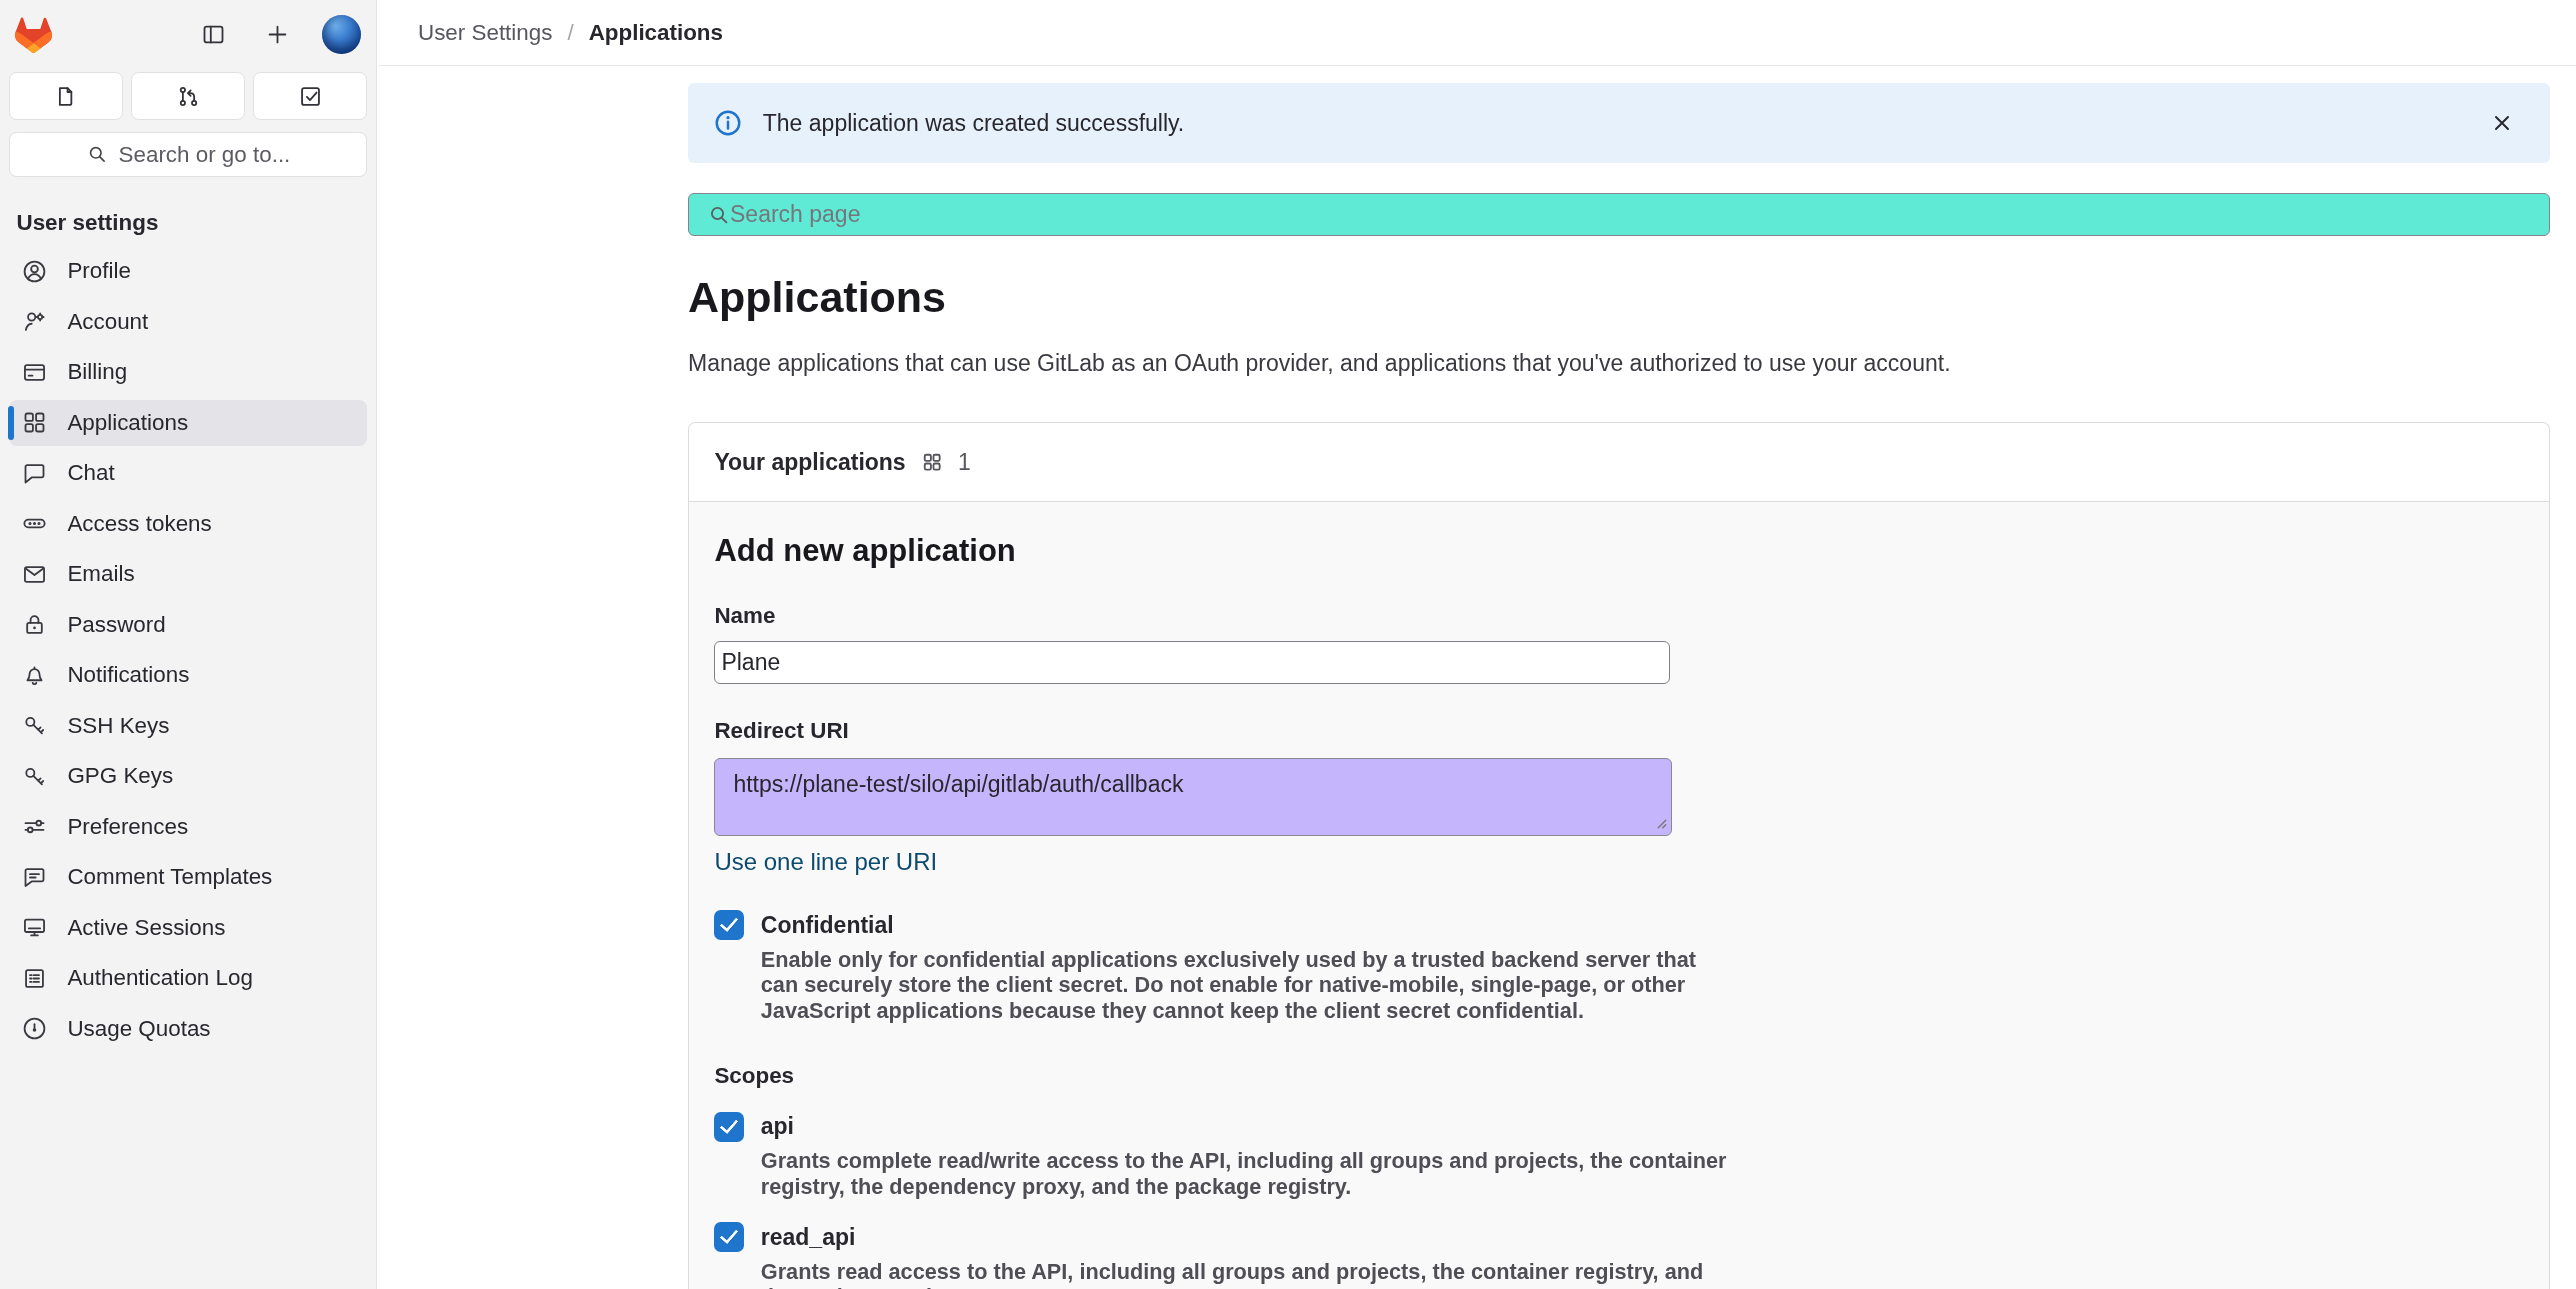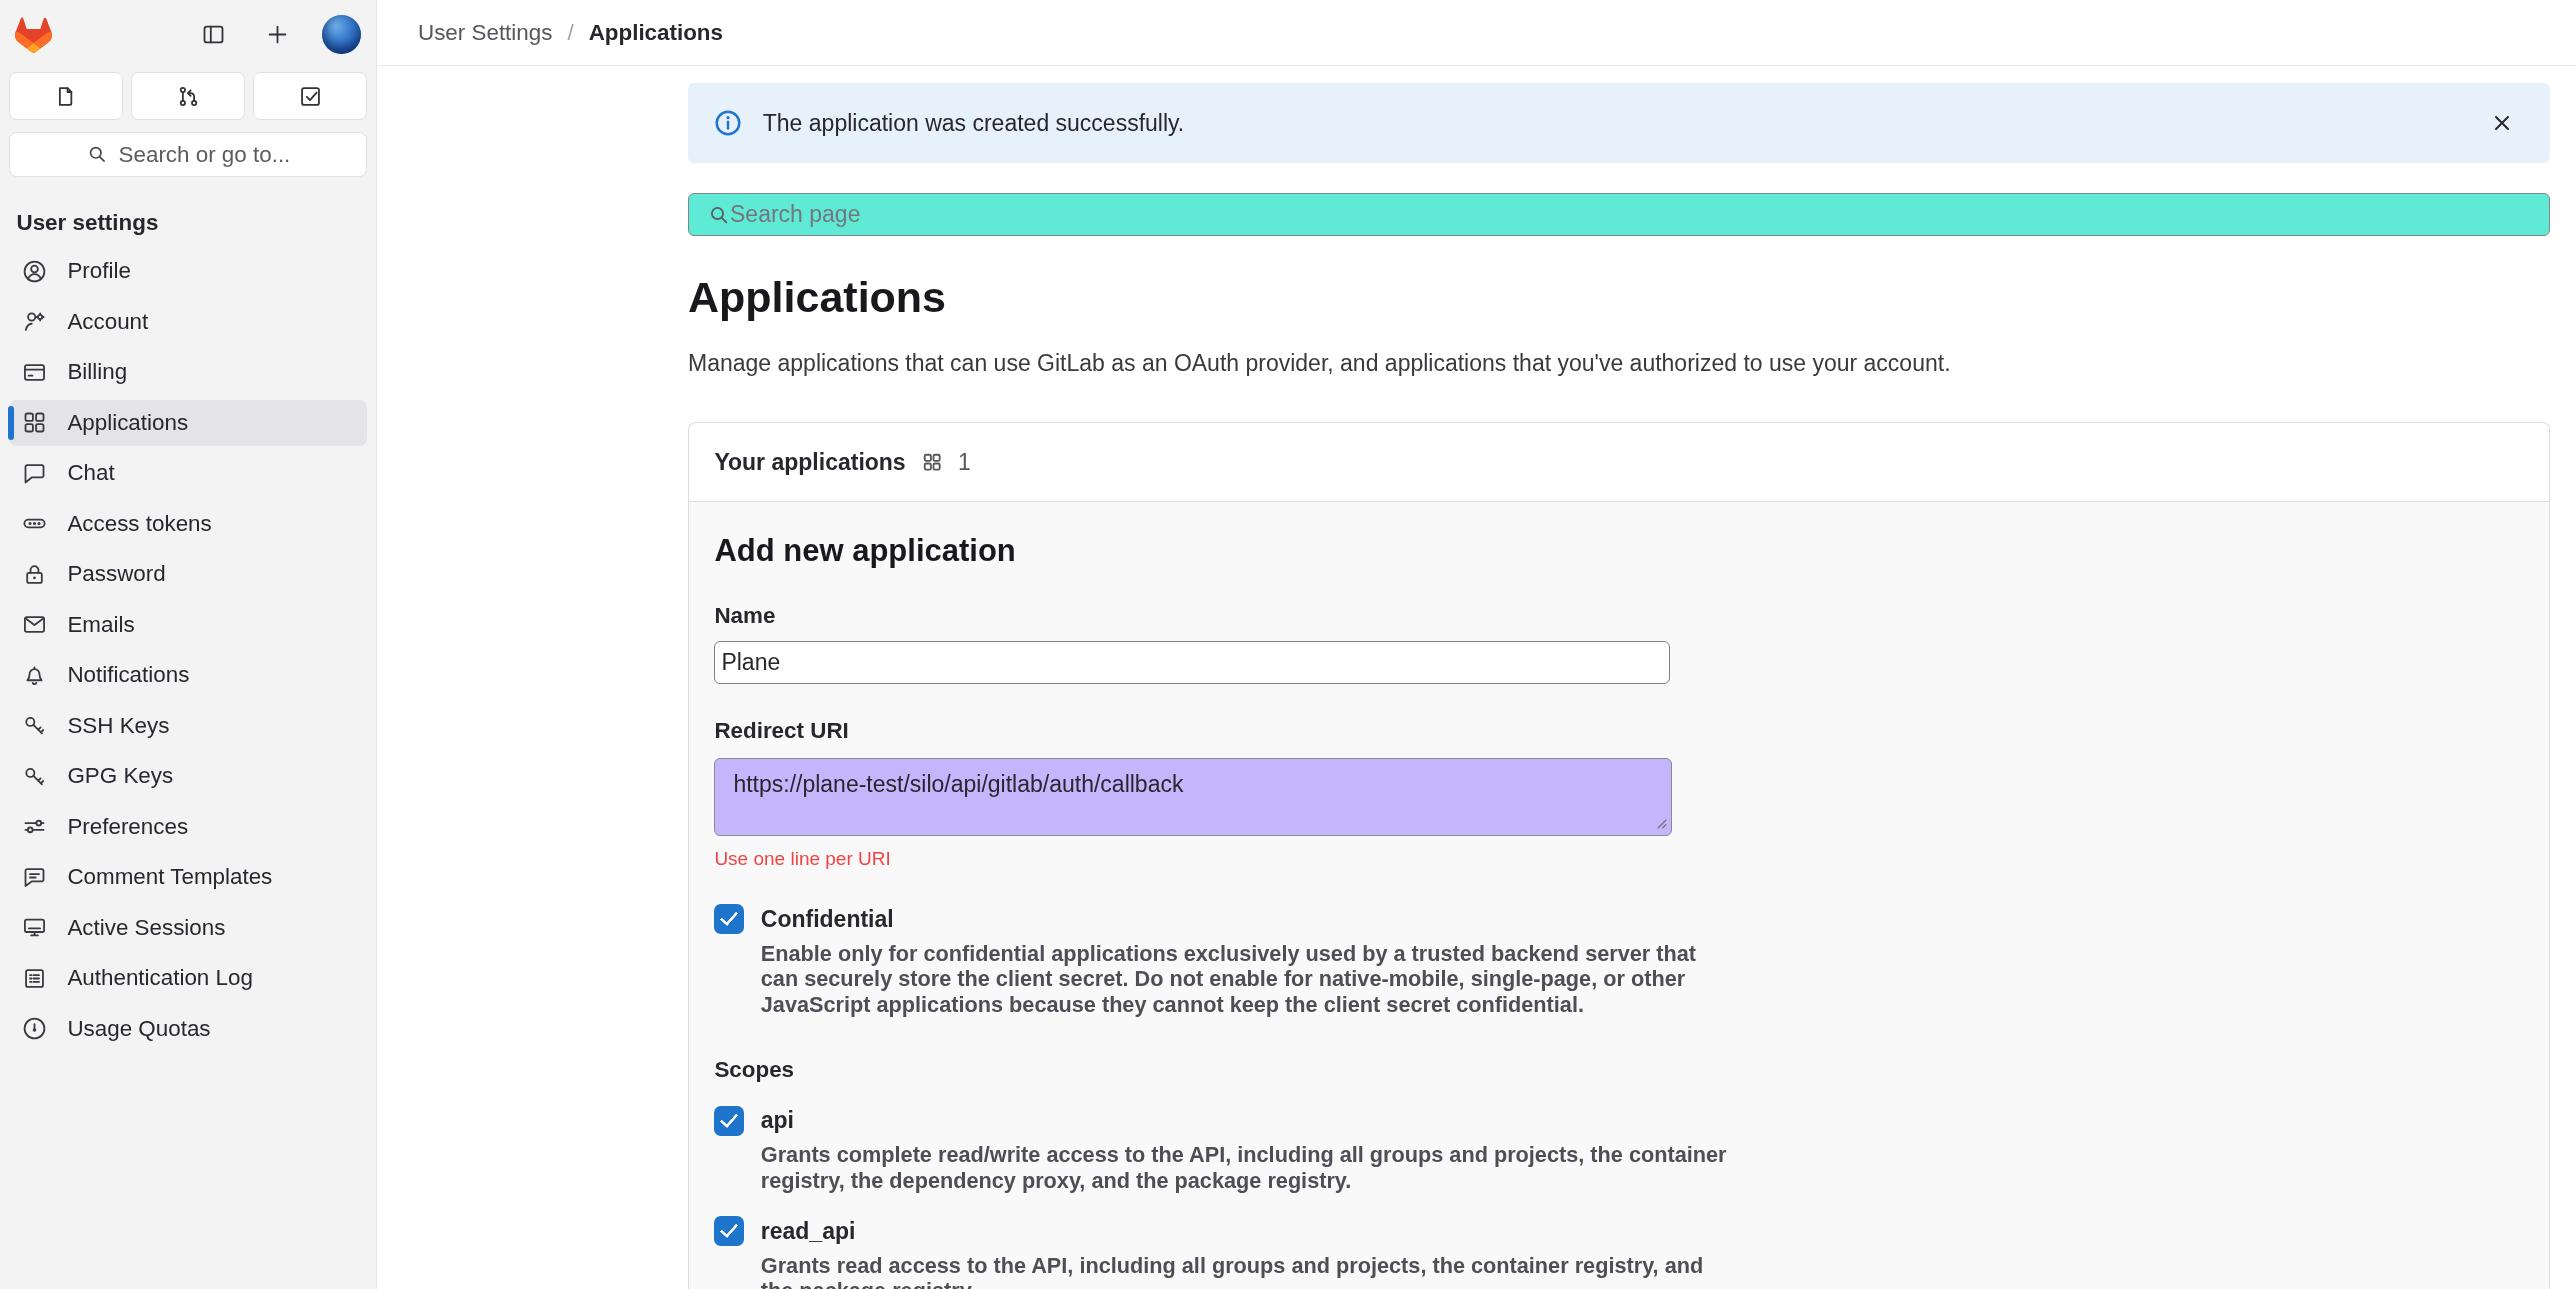--- a/index.html
+++ b/index.html
@@ -114,21 +114,21 @@
   }
   .uri-wrap { position:relative; width:958px; margin-top:13.4px; }
   .textarea {
     display:block; width:958px; height:78px; resize:none;
     border:1.5px solid #8a898f; border-radius:6px; background:#c4b5fd;
     font-family:"Liberation Sans", sans-serif; font-size:23px; color:#28272d;
     padding:12px 18px; outline:none; line-height:27px;
   }
   .resize-handle { position:absolute; right:4.5px; bottom:6px; width:18px; height:18px;
     stroke:#7a797f; stroke-width:2; fill:none; stroke-linecap:round; }
-  .help-text { margin-top:12px; font-size:19px; color:#ef4444; }
+  .help-text { margin-top:12px; font-size:24px; color:#0c4a6e; }
 
   .check-row { display:flex; align-items:flex-start; gap:16.4px;font-weight:bold; }
   .mt-lg { margin-top:34px; }
   .mt-md { margin-top:22.4px; }
   .checkbox {
     width:30px; height:30px; border-radius:6.7px; background:#1f75cb;
     position:relative; flex:none; margin-top:0.7px; cursor:pointer;
   }
   .checkbox::after {
     content:""; position:absolute; left:9.7px; top:3.7px; width:6.7px; height:14px;
@@ -244,32 +244,32 @@
       <svg viewBox="0 0 24 24">
           <rect x="3" y="8.6" width="18" height="6.8" rx="3.4"></rect>
           <circle cx="8" cy="12" r="0.6" fill="#3b3a40"></circle>
           <circle cx="12" cy="12" r="0.6" fill="#3b3a40"></circle>
           <circle cx="16" cy="12" r="0.6" fill="#3b3a40"></circle>
         </svg>
       <span>Access tokens</span>
     </li>
     <li>
       <svg viewBox="0 0 24 24">
+          <rect x="3.5" y="5.5" width="17" height="13" rx="1.6"></rect>
+          <path d="m4.2 6.6 7.8 5.9 7.8-5.9"></path>
+        </svg>
+      <span>Emails</span>
+    </li>
+    <li>
+      <svg viewBox="0 0 24 24">
           <rect x="5.5" y="10.6" width="13" height="8.9" rx="1.6"></rect>
           <path d="M8.5 10.6V8.1a3.5 3.5 0 0 1 7 0v2.5"></path>
           <circle cx="12" cy="15" r="1.2" fill="#3b3a40" stroke="none"></circle>
         </svg>
       <span>Password</span>
-    </li>
-    <li>
-      <svg viewBox="0 0 24 24">
-          <rect x="3.5" y="5.5" width="17" height="13" rx="1.6"></rect>
-          <path d="m4.2 6.6 7.8 5.9 7.8-5.9"></path>
-        </svg>
-      <span>Emails</span>
     </li>
     <li>
       <svg viewBox="0 0 24 24">
           <path d="M18.3 16.2H5.7c1.3-1.6 1.9-2.7 1.9-5.3A4.4 4.4 0 0 1 12 6.4a4.4 4.4 0 0 1 4.4 4.5c0 2.6.6 3.7 1.9 5.3z"></path>
           <path d="M10.4 18.6a1.7 1.7 0 0 0 3.2 0M12 6.4V4.9"></path>
         </svg>
       <span>Notifications</span>
     </li>
     <li>
       <svg viewBox="0 0 24 24">

